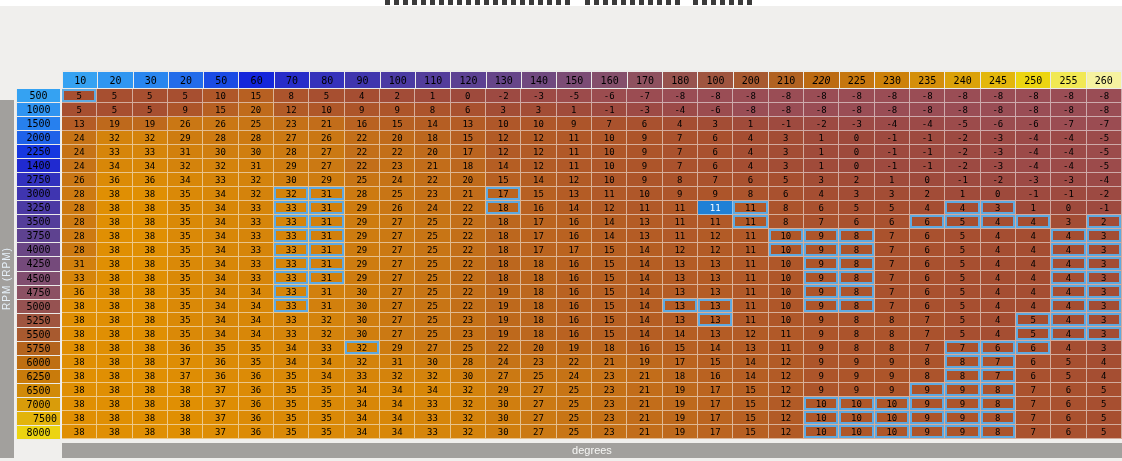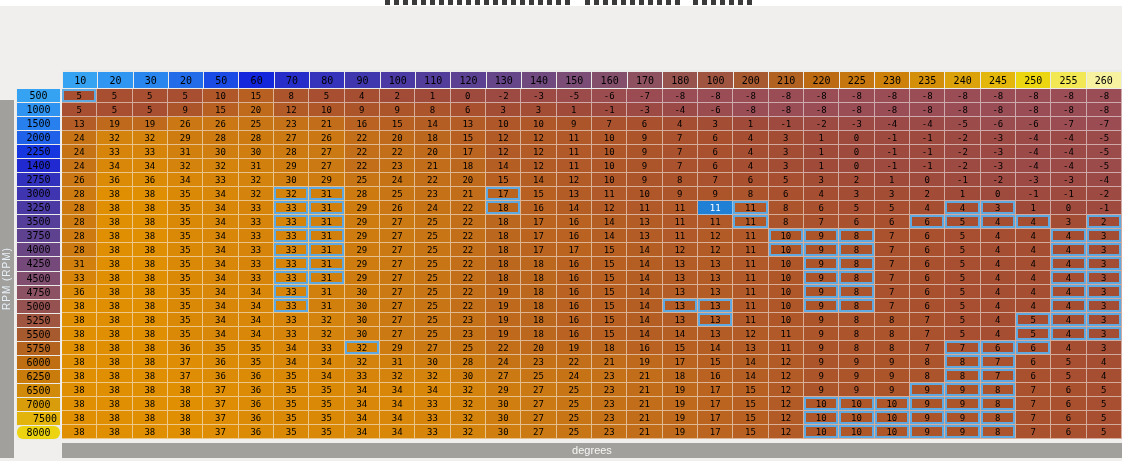--- a/index.html
+++ b/index.html
@@ -77,21 +77,21 @@
       <div class="hcell" style="background: rgb(92, 65, 146);">120</div>
       <div class="hcell" style="background: rgb(102, 69, 137);">130</div>
       <div class="hcell" style="background: rgb(112, 73, 127);">140</div>
       <div class="hcell" style="background: rgb(123, 76, 117);">150</div>
       <div class="hcell" style="background: rgb(132, 79, 107);">160</div>
       <div class="hcell" style="background: rgb(142, 81, 95);">170</div>
       <div class="hcell" style="background: rgb(151, 83, 78);">180</div>
       <div class="hcell" style="background: rgb(159, 85, 63);">100</div>
       <div class="hcell" style="background: rgb(167, 89, 48);">200</div>
       <div class="hcell" style="background: rgb(177, 98, 33);">210</div>
-      <div class="hcell" style="background: rgb(188, 107, 19);">220</div>
+      <div class="hcell" style="background: rgb(188, 107, 19); font-style: italic;">220</div>
       <div class="hcell" style="background: rgb(197, 118, 14);">225</div>
       <div class="hcell" style="background: rgb(205, 129, 10);">230</div>
       <div class="hcell" style="background: rgb(212, 143, 9);">235</div>
       <div class="hcell" style="background: rgb(219, 162, 10);">240</div>
       <div class="hcell" style="background: rgb(227, 183, 12);">245</div>
       <div class="hcell" style="background: rgb(236, 213, 17);">250</div>
       <div class="hcell" style="background: rgb(241, 232, 83);">255</div>
       <div class="hcell" style="background: rgb(246, 242, 160);">260</div>
     </div>
 
@@ -117,21 +117,21 @@
       <div class="rcell" style="background: rgb(140, 81, 99);">4750</div>
       <div class="rcell" style="background: rgb(150, 82, 81);">5000</div>
       <div class="rcell" style="background: rgb(159, 85, 63);">5250</div>
       <div class="rcell" style="background: rgb(168, 90, 47);">5500</div>
       <div class="rcell" style="background: rgb(180, 100, 30);">5750</div>
       <div class="rcell" style="background: rgb(191, 111, 17);">6000</div>
       <div class="rcell" style="background: rgb(201, 123, 11);">6250</div>
       <div class="rcell" style="background: rgb(209, 138, 9);">6500</div>
       <div class="rcell" style="background: rgb(217, 156, 10);">7000</div>
       <div class="rcell" style="background: rgb(226, 180, 12); padding-left: 13px;">7500</div>
-      <div class="rcell" style="background: rgb(236, 212, 17); border-radius: 6px;">8000</div>
+      <div class="rcell" style="background: rgb(236, 212, 17);">8000</div>
     </div>
 
   <div class="grid" id="grid">
       <div class="cell hl" style="background: rgb(167, 79, 48);">5</div>
       <div class="cell" style="background: rgb(167, 79, 48);">5</div>
       <div class="cell" style="background: rgb(167, 79, 48);">5</div>
       <div class="cell" style="background: rgb(167, 79, 48);">5</div>
       <div class="cell" style="background: rgb(175, 87, 41);">10</div>
       <div class="cell" style="background: rgb(183, 96, 34);">15</div>
       <div class="cell" style="background: rgb(172, 84, 44);">8</div>

